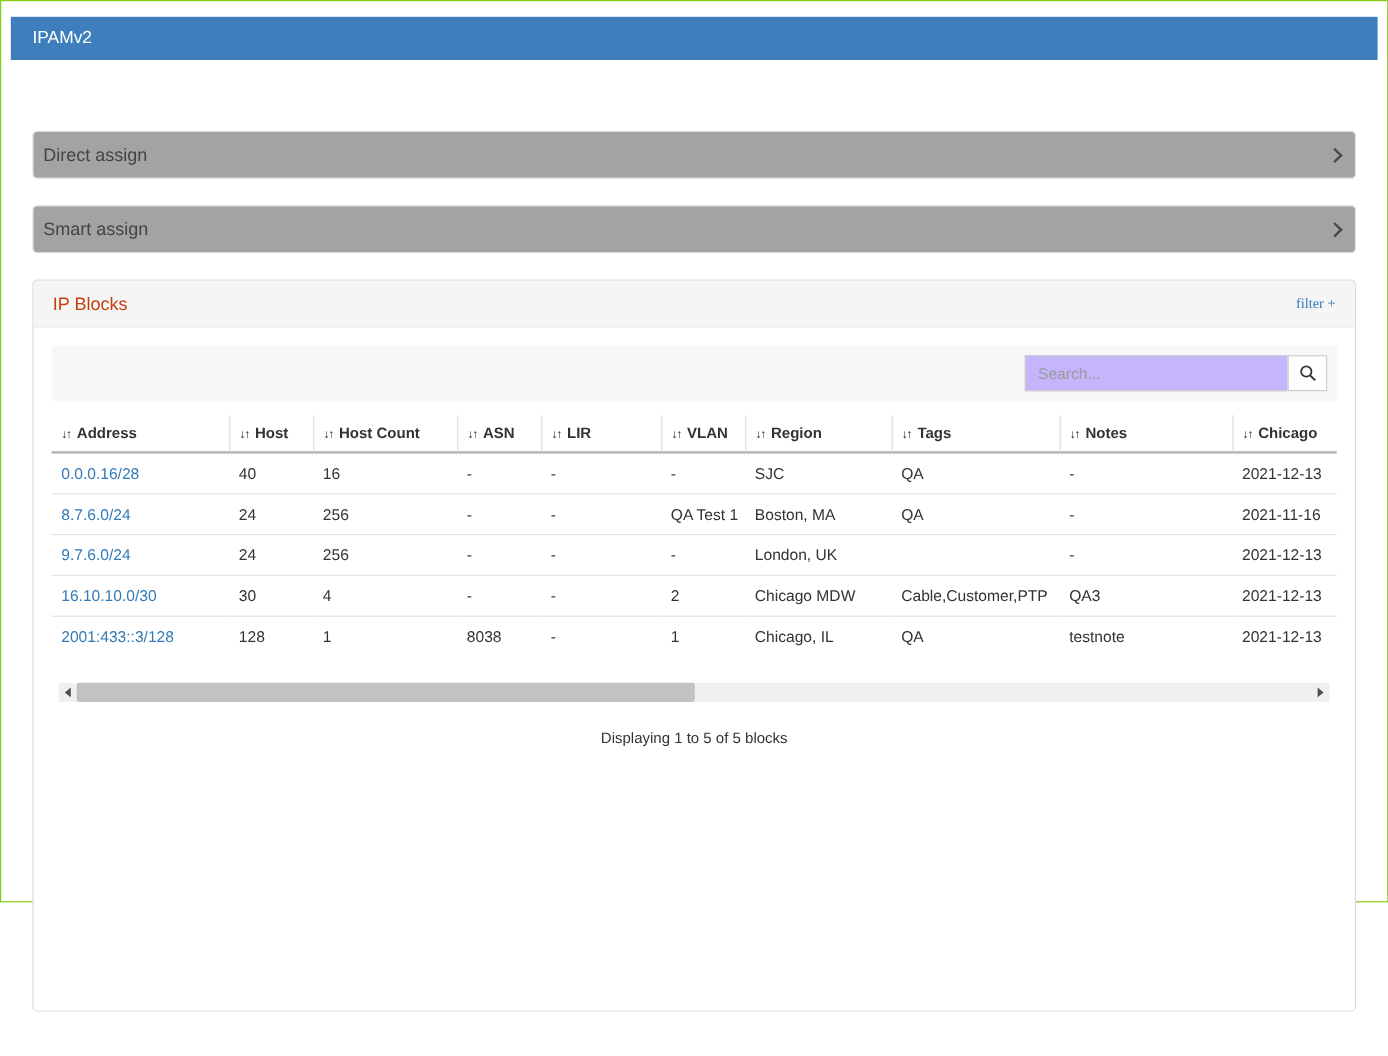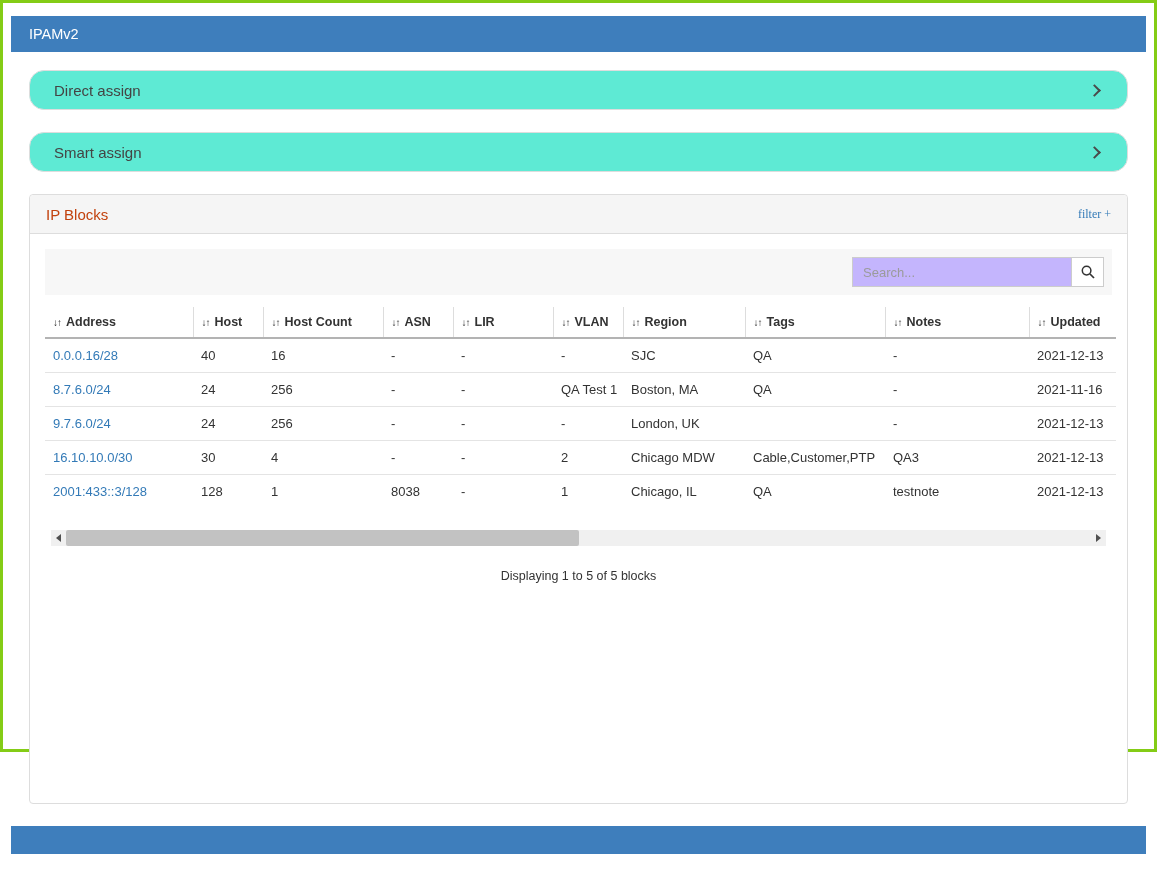--- a/index.html
+++ b/index.html
@@ -1,27 +1,27 @@
 <!DOCTYPE html>
 <html style="--accent: #3e7ebc; --link: #337ab7;"><head>
 <meta charset="utf-8">
 <style>
   :root { --accent:#3e7ebc; --link:#337ab7; }
   * { box-sizing: border-box; }
   html,body { margin:0; padding:0; background:#fff; }
   body { width:1157px; height:880px; font-family:"Liberation Sans","DejaVu Sans",sans-serif; color:#333; }
-  .page { width:1157px; height:752px; border:3px solid #84cc16; padding:13px 8px 6px 8px; display:flex; flex-direction:column; background:#fff; }
+  .page { width:1157px; height:752px; border:1px solid #84cc16; padding:13px 8px 6px 8px; display:flex; flex-direction:column; background:#fff;gap:41px; }
 
   .app-header { height:36px; background:var(--accent); display:flex; align-items:center; padding:0 18px; flex:0 0 auto; }
   .app-title { color:#fff; font-size:14.5px; }
 
   .container { padding:0 18px; margin-top:18px; flex:0 0 auto; }
 
   .panel { border:1px solid #ddd; border-radius:4px; margin-bottom:22px; background:#fff; }
-  .accordion-panel { background:#5eead4; height:40px; display:flex; align-items:center; justify-content:space-between; padding:0 24px; cursor:pointer;border-radius:15px; }
+  .accordion-panel { background:#a3a3a3; height:40px; display:flex; align-items:center; justify-content:space-between; padding:0 8px; cursor:pointer; }
   .accordion-label { font-size:15px; color:#444; }
   .chevron-right { width:9px; height:9px; border-top:2px solid #4a4a4a; border-right:2px solid #4a4a4a; transform:rotate(45deg); margin-right:4px; }
 
   .panel-heading { background:#f5f5f5; border-bottom:1px solid #ddd; height:39px; display:flex; align-items:center; justify-content:space-between; padding:0 16px; border-radius:4px 4px 0 0; }
   .panel-title { font-size:15px; color:#c2410c; }
   .filter-link { font-size:12px; color:var(--link); text-decoration:none; cursor:pointer;font-family:Liberation Serif, serif; }
 
   .panel-body { padding:15px; min-height:569px; }
 
   .toolbar { background:#f7f7f7; padding:8px; display:flex; justify-content:flex-end; margin-bottom:12px; }
@@ -96,21 +96,21 @@
             <tr id="head-row">
                 <th style="width: 148px;"><span class="sort-icon">↓↑</span><span>Address</span></th>
                 <th style="width: 70px;"><span class="sort-icon">↓↑</span><span>Host</span></th>
                 <th style="width: 120px;"><span class="sort-icon">↓↑</span><span>Host Count</span></th>
                 <th style="width: 70px;"><span class="sort-icon">↓↑</span><span>ASN</span></th>
                 <th style="width: 100px;"><span class="sort-icon">↓↑</span><span>LIR</span></th>
                 <th style="width: 70px;"><span class="sort-icon">↓↑</span><span>VLAN</span></th>
                 <th style="width: 122px;"><span class="sort-icon">↓↑</span><span>Region</span></th>
                 <th style="width: 140px;"><span class="sort-icon">↓↑</span><span>Tags</span></th>
                 <th style="width: 144px;"><span class="sort-icon">↓↑</span><span>Notes</span></th>
-                <th style="width: 87px;"><span class="sort-icon">↓↑</span><span>Updated</span></th>
+                <th style="width: 87px;"><span class="sort-icon">↓↑</span><span>Chicago</span></th>
               </tr>
           </thead>
           <tbody id="table-body">
               <tr>
                 <td><a>0.0.0.16/28</a></td>
                 <td>40</td>
                 <td>16</td>
                 <td>-</td>
                 <td>-</td>
                 <td>-</td>

